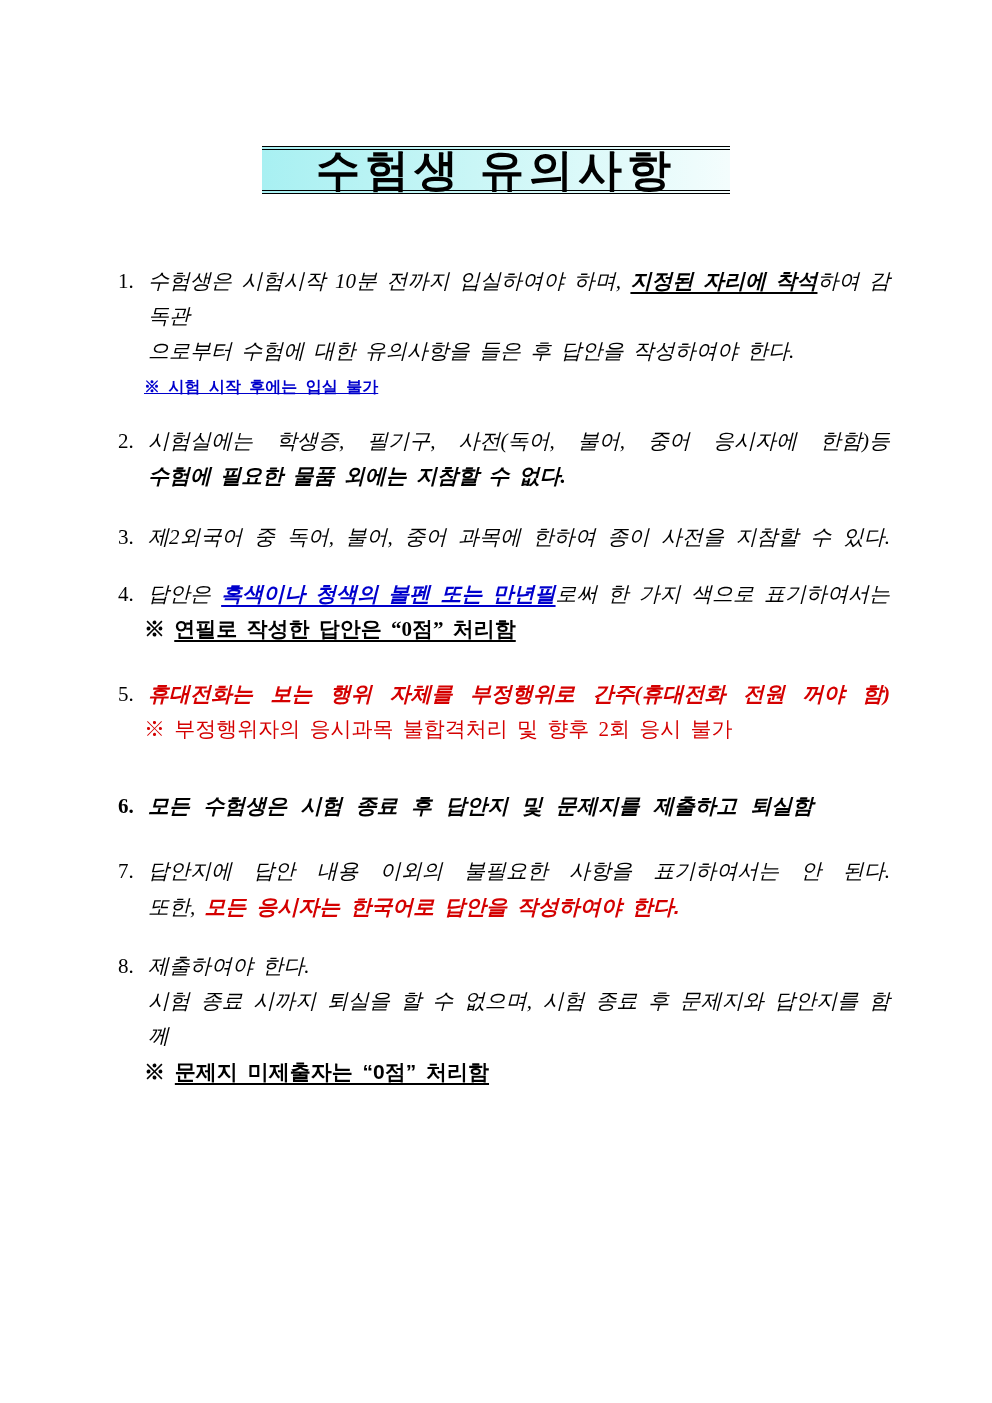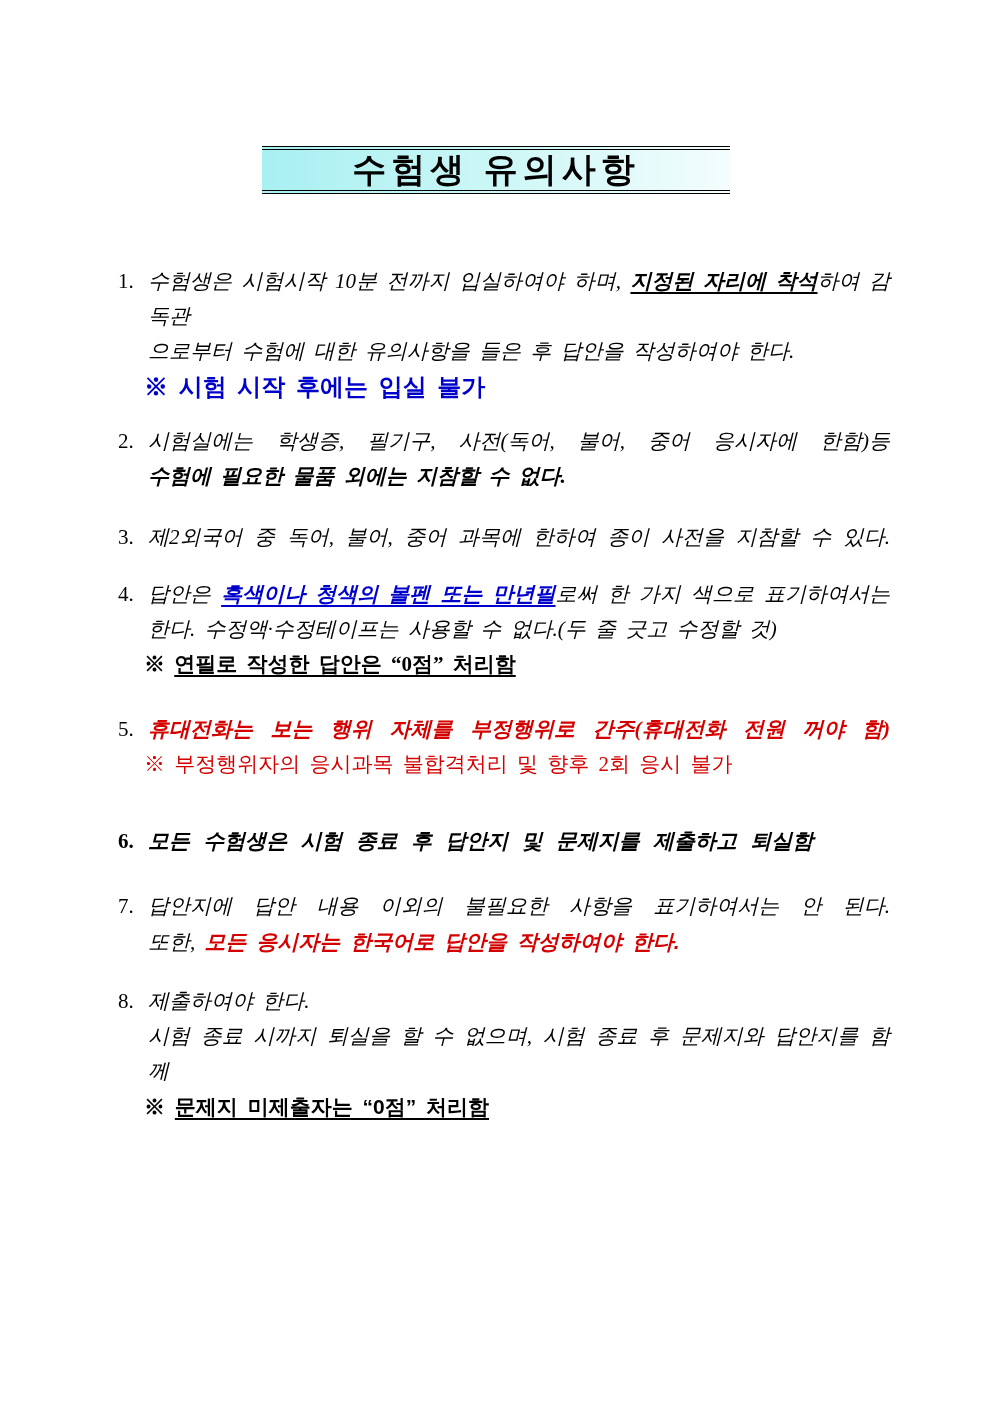--- a/index.html
+++ b/index.html
@@ -14,21 +14,21 @@
   }
   .title-box {
     margin: 146px 0 0 262px;
     width: 468px; height: 48px;
     border-top: 4px double #000;
     border-bottom: 4px double #000;
     background: linear-gradient(90deg, #a8f0f2 0%, #c9f6f6 45%, #f4fdfd 100%);
     display: flex; align-items: center; justify-content: center;
     font-family: "Liberation Sans", sans-serif;
     font-weight: 800;
-    font-size: 34px;
+    font-size: 44px;
     letter-spacing: 5px;
     color: #000;
   }
   .content { margin: 70px 100px 0 118px; width: 772px; }
   .item {
     position: relative;
     padding-left: 30px;
     font-size: 21px;
     line-height: 35px;
     text-align: justify;
@@ -36,21 +36,21 @@
   }
   .item .num { position: absolute; left: 0; top: 0; }
   .line { display: block; font-style: italic; }
   .fill { text-align-last: justify; }
   .note { display: block; margin-left: -4px; }
   .b { font-weight: bold; }
   .u { text-decoration: underline; text-decoration-thickness: 2px; text-underline-offset: 4px; }
   .gothic { font-family: "Liberation Sans", sans-serif; }
   .blue { color: #0000cc; }
   .red { color: #d40000; }
-  .sz20 { font-size: 24px; }
+  .sz20 { font-size: 16px; text-decoration: underline; }
   .wsp8 { word-spacing: 8px; }
   .mb1 { margin-bottom: 20px; }
   .mb2 { margin-bottom: 26px; }
   .mb3 { margin-bottom: 22px; }
   .mb4 { margin-bottom: 30px; }
   .mb5 { margin-bottom: 42px; }
   .mb6 { margin-bottom: 30px; }
   .mb7 { margin-bottom: 24px; }
 </style>
 </head>
@@ -78,21 +78,20 @@
     </div>
 
     <div class="item mb3">
       <span class="num">3.</span>
       <span class="line fill">제2외국어 중 독어, 불어, 중어 과목에 한하여 종이 사전을 지참할 수 있다.</span>
     </div>
 
     <div class="item mb4">
       <span class="num">4.</span>
       <span class="line fill"><span>답안은 </span><span class="b u blue">흑색이나 청색의 볼펜 또는 만년필</span><span>로써 한 가지 색으로 표기하여서는</span></span>
-      <span class="line">한다. 수정액·수정테이프는 사용할 수 없다.(두 줄 긋고 수정할 것)</span>
       <span class="note b"><span>※ </span><span class="u">연필로 작성한 답안은 “0점” 처리함</span></span>
     </div>
 
     <div class="item mb5">
       <span class="num">5.</span>
       <span class="line fill b red">휴대전화는 보는 행위 자체를 부정행위로 간주(휴대전화 전원 꺼야 함)</span>
       <span class="note red">※ 부정행위자의 응시과목 불합격처리 및 향후 2회 응시 불가</span>
     </div>
 
     <div class="item mb6">

